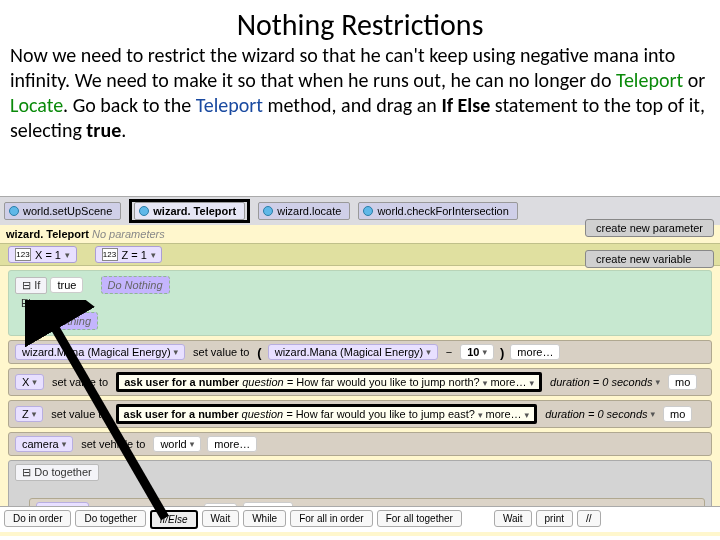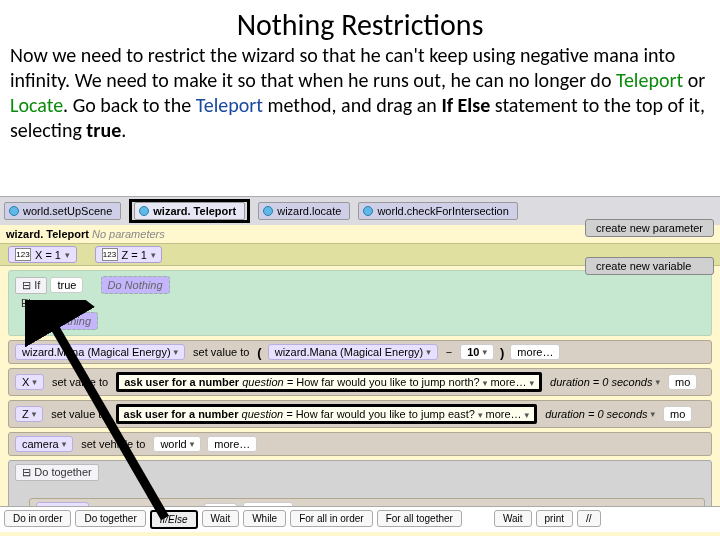--- a/index.html
+++ b/index.html
@@ -10,21 +10,21 @@
   .para .hl-blue { color: #1a4aa0; }
   .para b { font-weight: 700; }
   .ws { position: absolute; left: 0; top: 196px; width: 720px; height: 340px; background: #fff7cd; border-top: 1px solid #aaa; font-size: 11px; font-family: Tahoma, Arial, sans-serif; }
   .tabs { display: flex; gap: 8px; padding: 2px 4px; background: #dcdce0; align-items: center; }
   .tab { background: #cfcfe8; border: 1px solid #999; border-radius: 2px; padding: 2px 8px 2px 4px; display: flex; align-items: center; gap: 4px; }
   .tab.active { background: #e6e6f5; }
   .tab .dot { width: 10px; height: 10px; border-radius: 50%; background: #5fb8e8; border: 1px solid #2a7da8; }
   .tab-active-box { border: 3px solid #000; padding: 0 2px; }
   .method-header { padding: 3px 6px; background: #fff7cd; }
   .method-header .nop { color: #888; font-style: italic; }
-  .rightbtns { position: absolute; right: 6px; top: 22px; display: flex; flex-direction: column; gap: 20px; }
+  .rightbtns { position: absolute; right: 6px; top: 22px; display: flex; flex-direction: column; gap: 13px; }
   .btn-grey { background: #d0d0d0; border: 1px solid #888; border-radius: 3px; padding: 2px 10px; font-size: 11px; }
   .vars-row { display: flex; gap: 18px; padding: 2px 8px; background: #e0e0a0; border-top: 1px solid #c0c08a; border-bottom: 1px solid #c0c08a; }
   .var-pill { display: flex; align-items: center; gap: 4px; background: #e8e0ff; border: 1px solid #ac9ed4; border-radius: 3px; padding: 1px 6px; }
   .num-badge { display:inline-flex; width:16px; height:13px; align-items:center; justify-content:center; font-size:8px; background:#fff; border:1px solid #888; }
   .dd { font-size: 9px; color: #555; }
   .code-area { padding: 4px 8px 2px 8px; display: flex; flex-direction: column; gap: 4px; }
   .block { border: 1px solid #b8d4b8; border-radius: 3px; background: #d8efd8; padding: 3px 6px; }
   .block.if { background: #c7e8d0; }
   .block.grey { background: #d4d4d4; border-color:#aaa; }
   .inner { border: 1px dashed #8fb88f; background: #c4b5fd; margin: 2px 0 2px 14px; padding: 2px 6px; font-style: italic; color: #666; display: inline-block; border-radius: 3px; font-size: 11px; }

